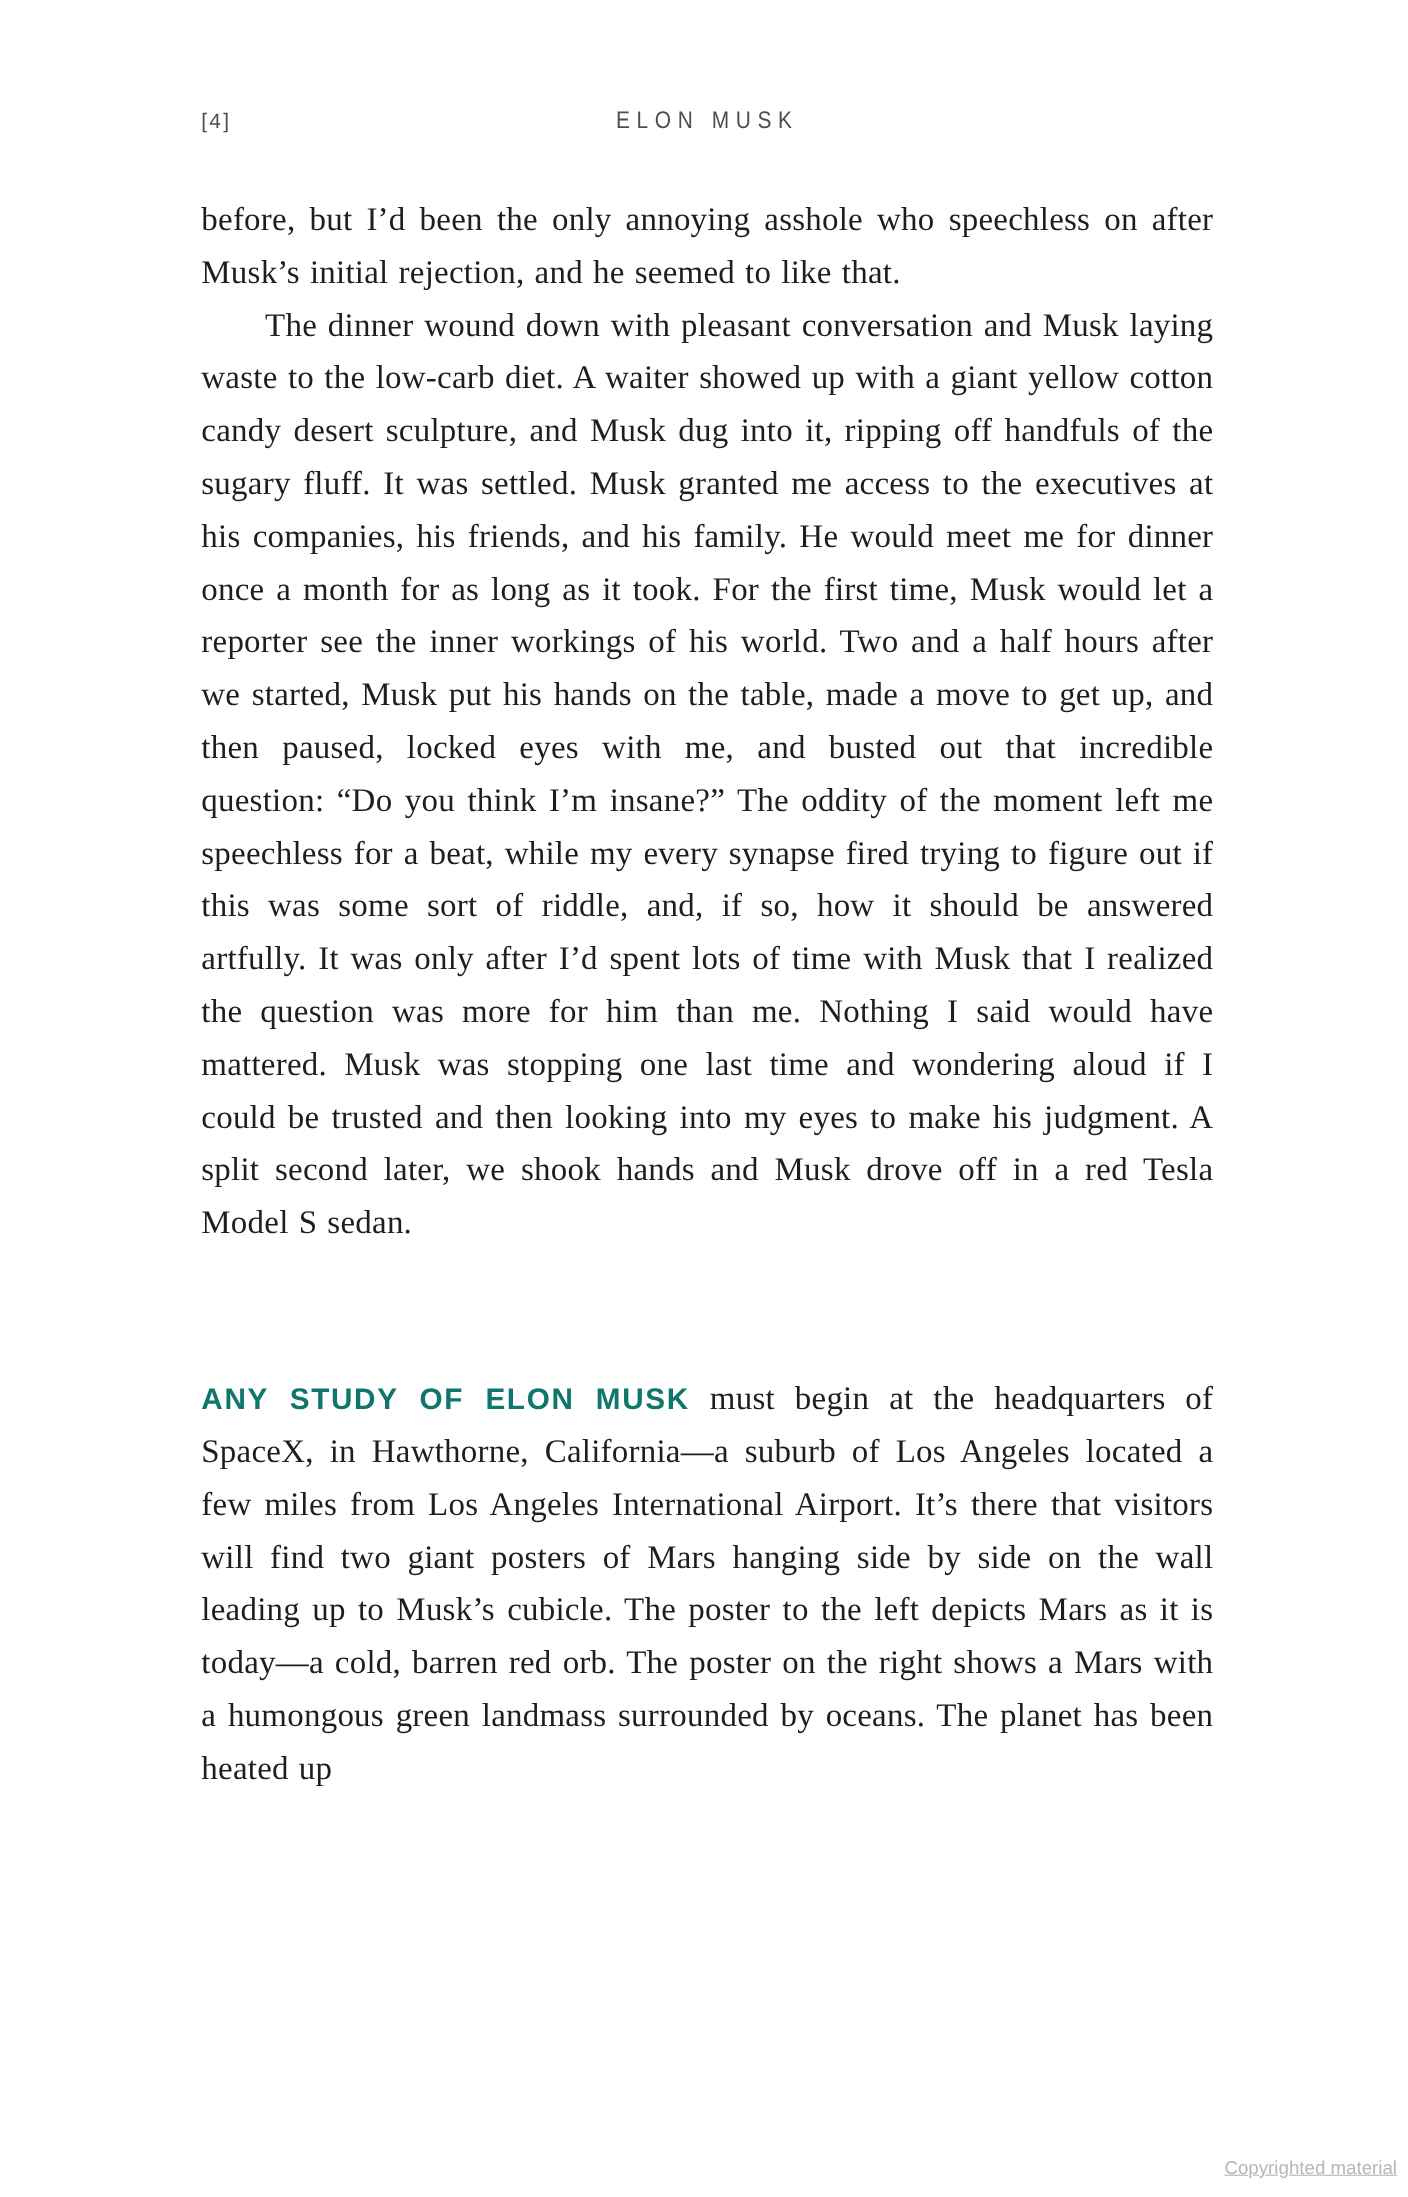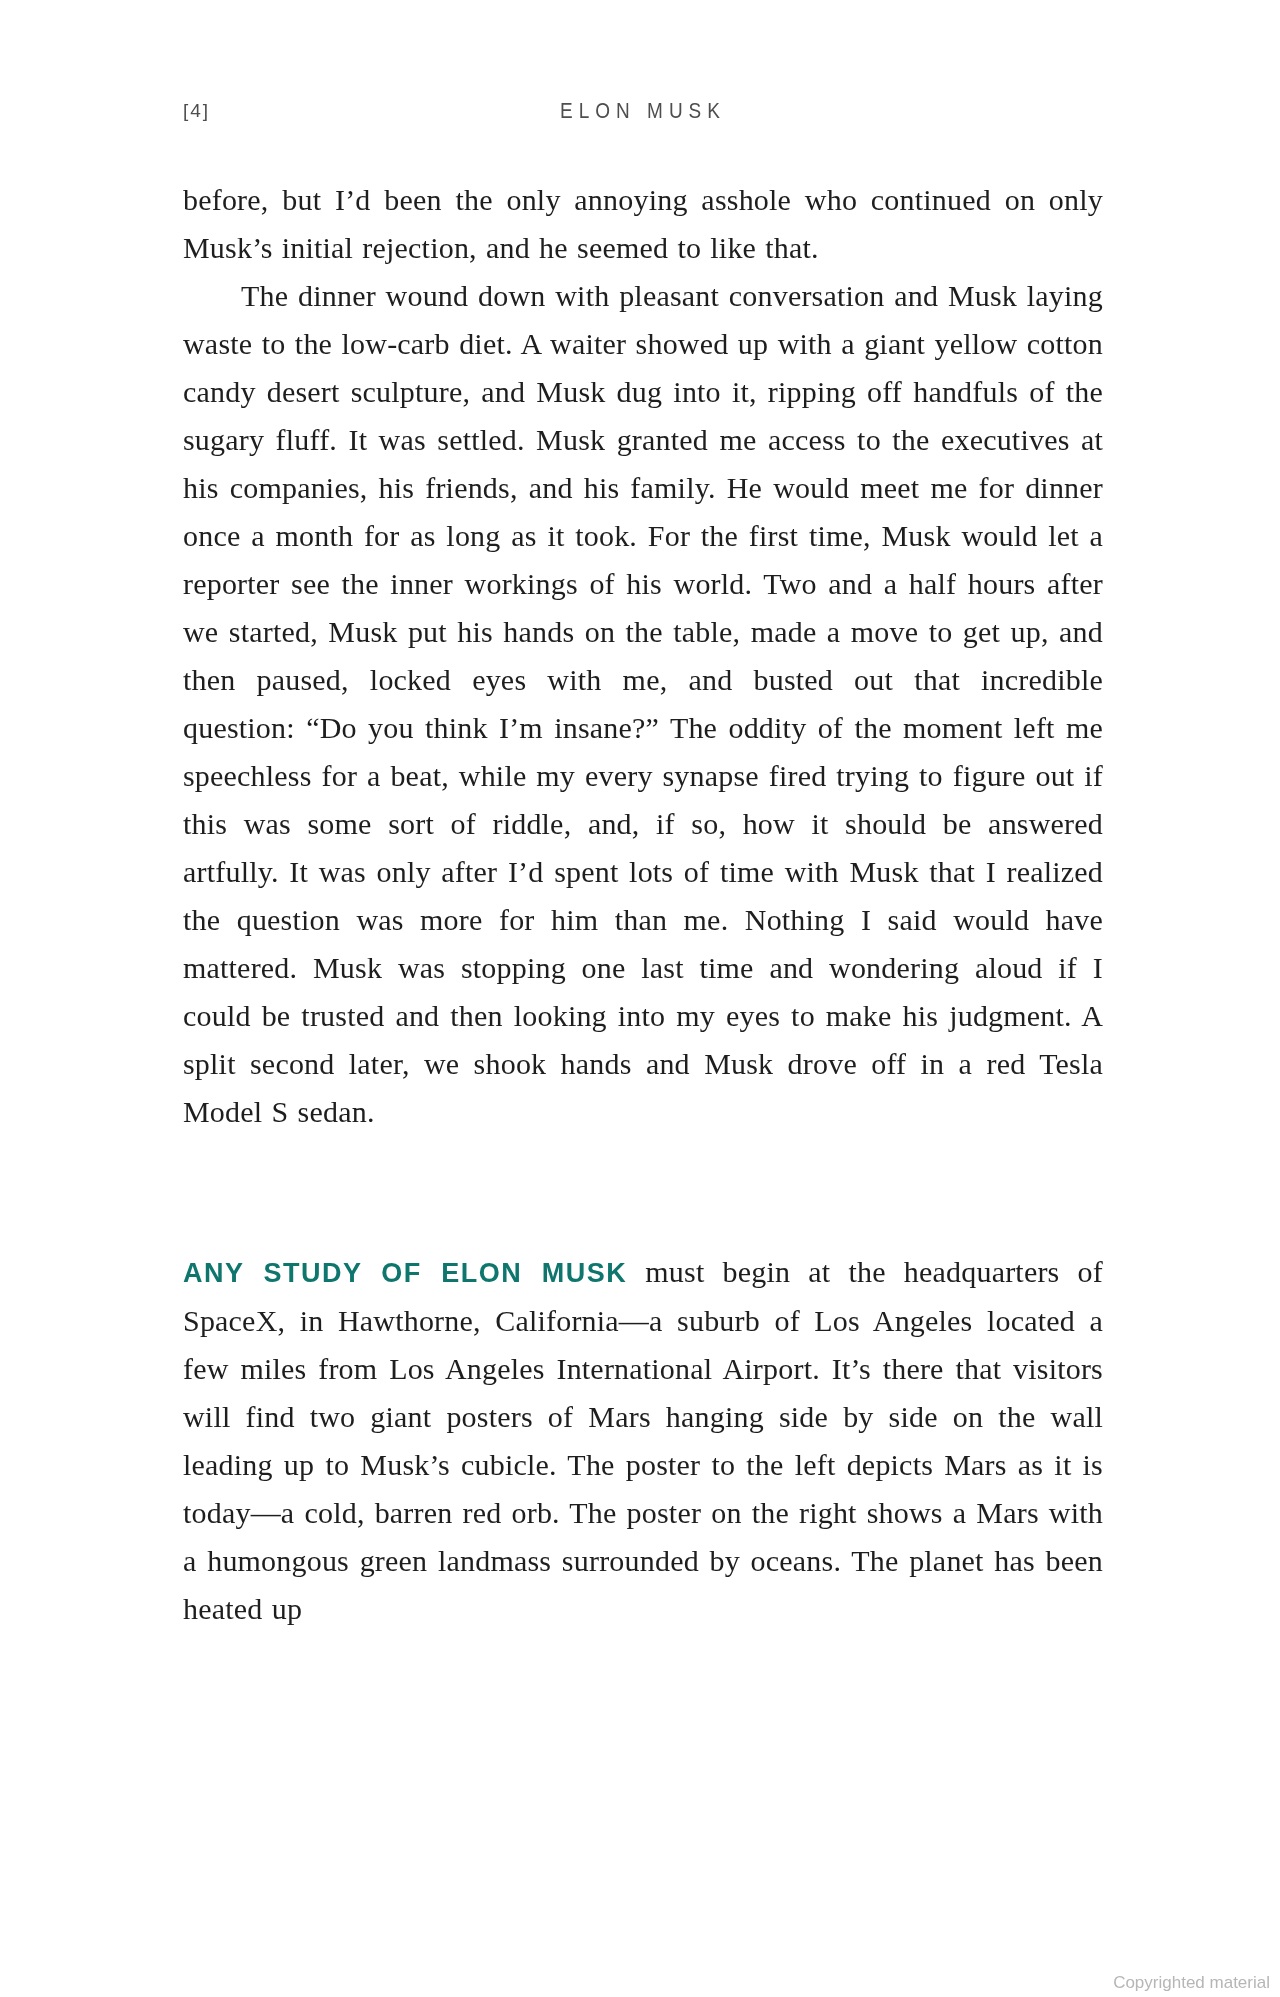--- a/index.html
+++ b/index.html
@@ -65,37 +65,38 @@
     font-family: "Liberation Sans", sans-serif;
     font-weight: 700;
     font-size: 27px;
     letter-spacing: 1.5px;
     color: #0f766e;
     white-space: nowrap;
   }
   .copyright {
     position: absolute;
     right: 10px;
-    bottom: 4px;
+    bottom: 16px;
     font-family: "Liberation Sans", sans-serif;
     font-size: 17px;
     color: #b6b6b6;
+    text-decoration: underline;
   }
 </style>
 </head>
 <body>
 
 <div class="canvas">
 
   <div class="running-header">
     <span class="page-num">[4]</span>
     <span class="running-head">ELON MUSK</span>
   </div>
 
   <div class="text-block">
-    <p class="para no-indent">before, but I’d been the only annoying asshole who continued on only Musk’s initial rejection, and he seemed to like that.</p>
+    <p class="para no-indent">before, but I’d been the only annoying asshole who speechless on after Musk’s initial rejection, and he seemed to like that.</p>
     <p class="para indent">The dinner wound down with pleasant conversation and Musk laying waste to the low-carb diet. A waiter showed up with a giant yellow cotton candy desert sculpture, and Musk dug into it, ripping off handfuls of the sugary fluff. It was settled. Musk granted me access to the executives at his companies, his friends, and his family. He would meet me for dinner once a month for as long as it took. For the first time, Musk would let a reporter see the inner workings of his world. Two and a half hours after we started, Musk put his hands on the table, made a move to get up, and then paused, locked eyes with me, and busted out that incredible question: “Do you think I’m insane?” The oddity of the moment left me speechless for a beat, while my every synapse fired trying to figure out if this was some sort of riddle, and, if so, how it should be answered artfully. It was only after I’d spent lots of time with Musk that I realized the question was more for him than me. Nothing I said would have mattered. Musk was stopping one last time and wondering aloud if I could be trusted and then looking into my eyes to make his judgment. A split second later, we shook hands and Musk drove off in a red Tesla Model S sedan.</p>
     <p class="para section-start"><span class="leadin">ANY STUDY OF ELON MUSK</span><span> must begin at the headquarters of SpaceX, in Hawthorne, California—a suburb of Los Angeles located a few miles from Los Angeles International Airport. It’s there that visitors will find two giant posters of Mars hanging side by side on the wall leading up to Musk’s cubicle. The poster to the left depicts Mars as it is today—a cold, barren red orb. The poster on the right shows a Mars with a humongous green landmass surrounded by oceans. The planet has been heated up</span></p>
   </div>
 
   <div class="copyright">Copyrighted material</div>
 
 </div>
 
 </body></html>

